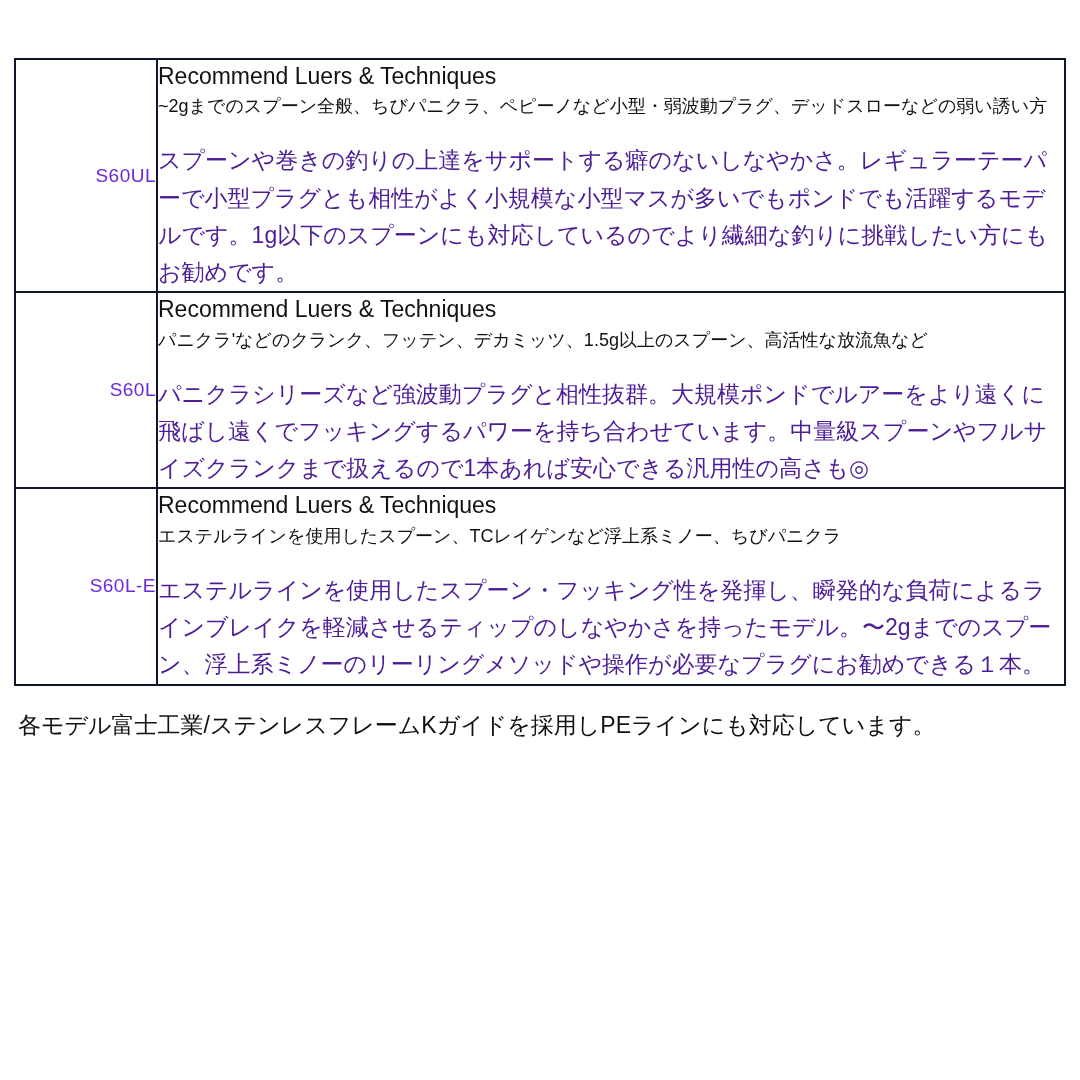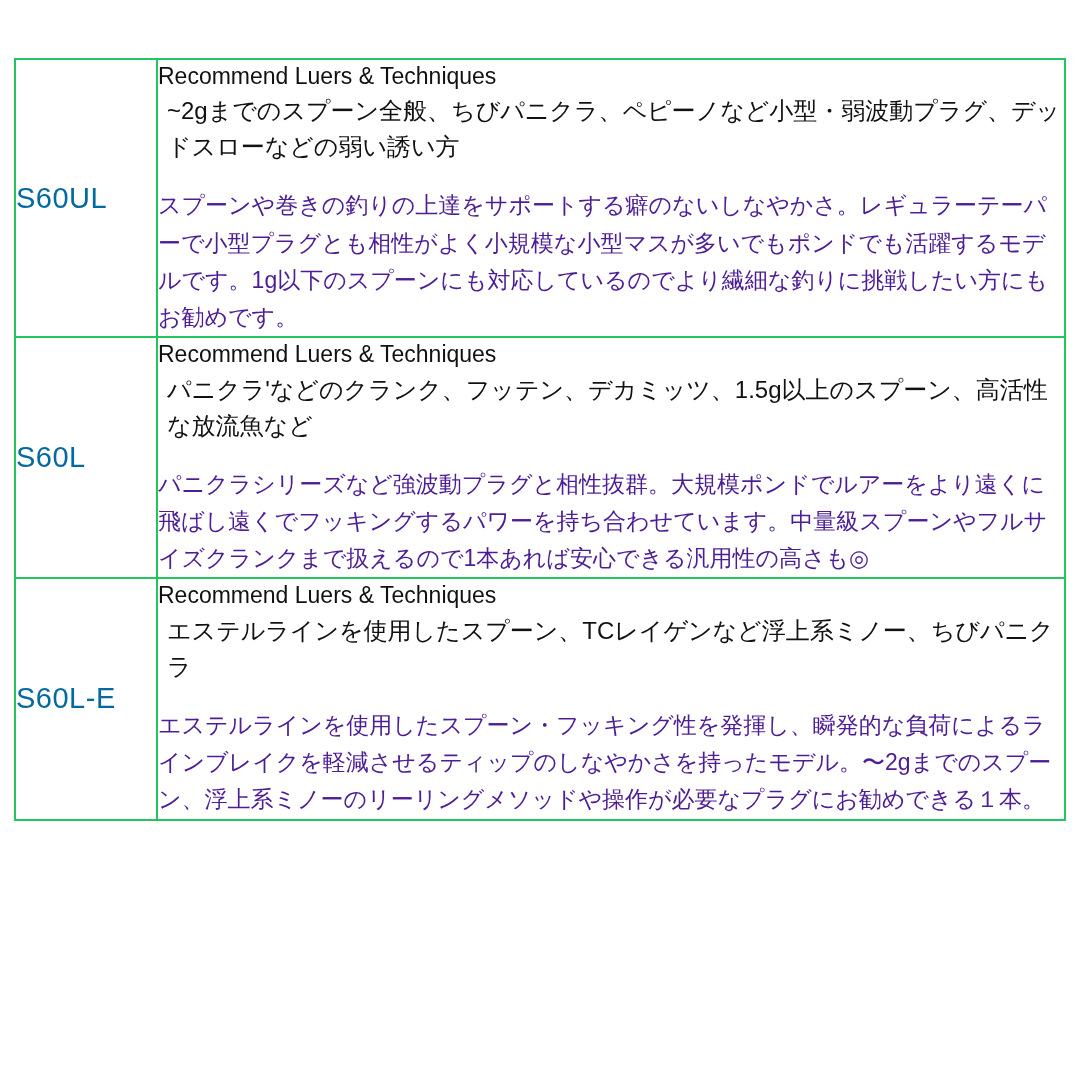--- a/index.html
+++ b/index.html
@@ -20,47 +20,46 @@
     height: 1080px;
     box-sizing: border-box;
     padding: 58px 14px 0 14px;
   }
   table.spec-table {
     width: 1052px;
     border-collapse: collapse;
     table-layout: fixed;
   }
   table.spec-table td {
-    border: 2px solid #22c55e;
+    border: 2px solid #0f172a;
     vertical-align: middle;
     padding: 0;
   }
   td.model-cell {
     width: 140px;
-    text-align: left;
-    font-size: 29px;
+    text-align: right;
+    font-size: 19px;
     letter-spacing: 0.5px;
-    color: #0369a1;
+    color: #6d28d9;
   }
   td.desc-cell {
     padding: 18px 22px 20px 22px;
     vertical-align: top;
   }
   .rec-title {
     font-size: 23px;
     line-height: 1.45;
     color: #111111;
     margin: 0 0 0 0;
   }
   .rec-list {
-    font-size: 24px;
+    font-size: 18px;
     line-height: 1.5;
     color: #111111;
     margin: 0;
-    padding-left: 9px;
   }
   .desc-body {
     font-size: 23px;
     line-height: 1.62;
     color: #4c1d95;
     margin: 22px 0 0 0;
   }
   .footer-note {
     margin-top: 22px;
     padding-left: 4px;
@@ -96,14 +95,15 @@
         <td class="model-cell">S60L-E</td>
         <td class="desc-cell">
           <p class="rec-title">Recommend Luers &amp; Techniques</p>
           <p class="rec-list">エステルラインを使用したスプーン、TCレイゲンなど浮上系ミノー、ちびパニクラ</p>
           <p class="desc-body">エステルラインを使用したスプーン・フッキング性を発揮し、瞬発的な負荷によるラインブレイクを軽減させるティップのしなやかさを持ったモデル。〜2gまでのスプーン、浮上系ミノーのリーリングメソッドや操作が必要なプラグにお勧めできる１本。</p>
         </td>
       </tr>
     </tbody>
   </table>
 
+  <div class="footer-note">各モデル富士工業/ステンレスフレームKガイドを採用しPEラインにも対応しています。</div>
 
 </div>
 
 </body></html>

